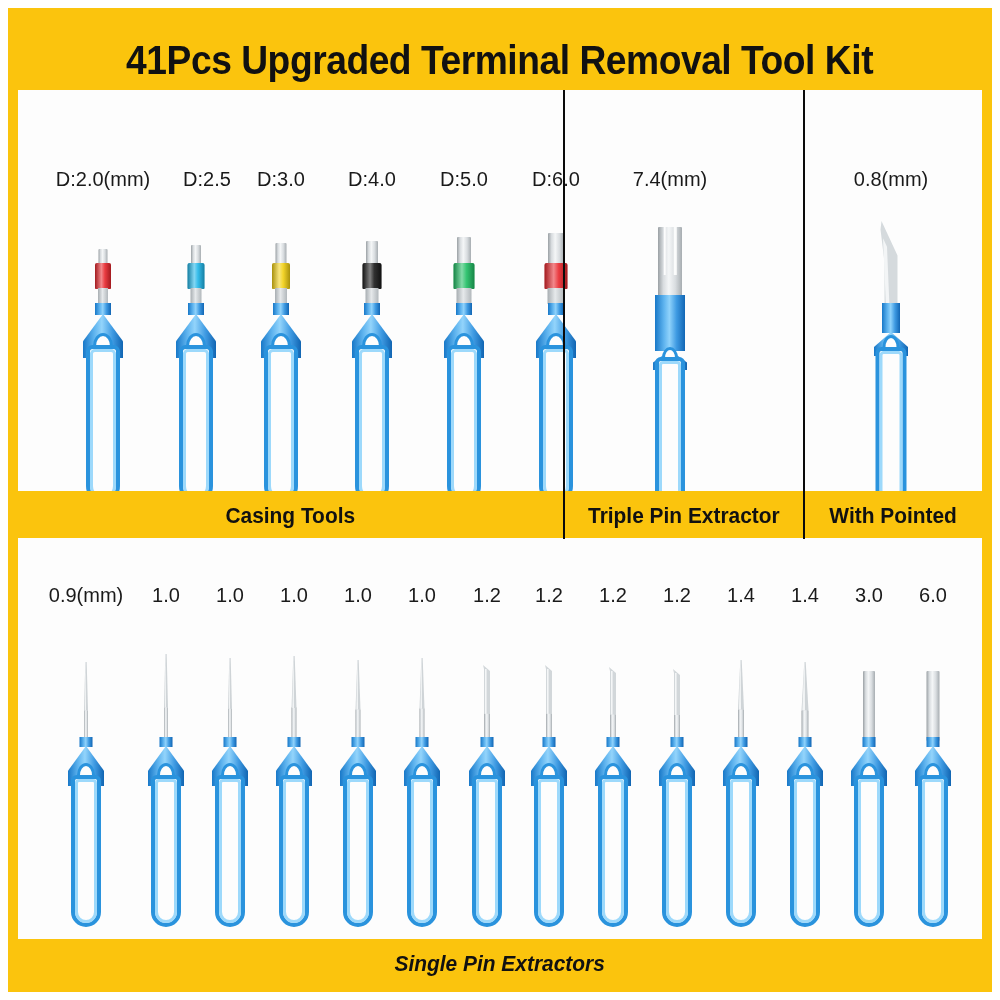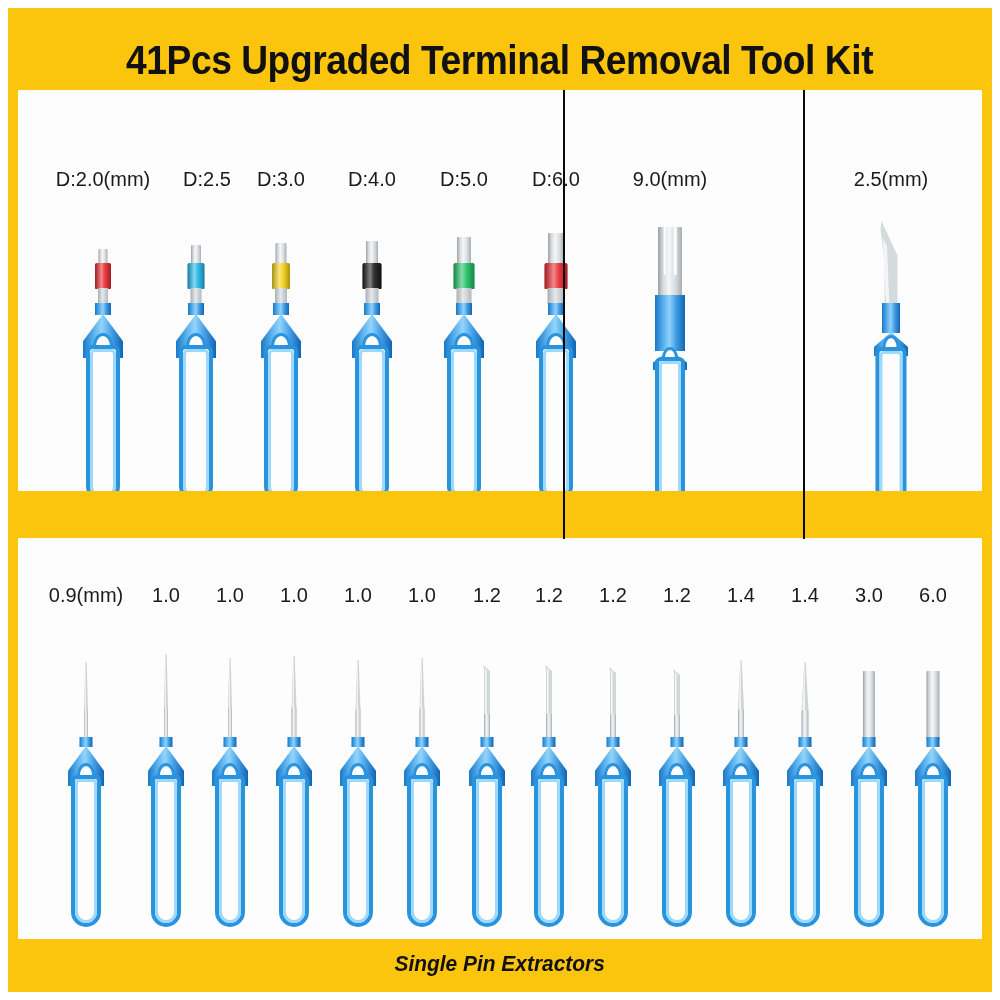--- a/index.html
+++ b/index.html
@@ -264,40 +264,40 @@
               <div class="h-neck" style="width:16px;height:12px;top:0;"></div>
               <div class="h-shoulder" style="width:40px;height:44px;top:11px;"></div>
               <div class="h-eye" style="width:20px;height:26px;top:30px;"></div>
               <div class="h-loop" style="width:34px;height:158px;top:42px;"></div>
               <div class="h-loop-inner" style="width:26px;height:150px;top:46px;"></div>
             </div>
           </div>
         </div>
       </div>
       <div class="tool-col" style="left: 577px; width: 150px;">
-        <div class="tool-label" style="margin-top: 78px;">9.0(mm)</div>
+        <div class="tool-label" style="margin-top: 78px;">7.4(mm)</div>
         <div style="position: relative; margin-top: 12px;">
           <div class="tool-art" style="width: 46px; height: 300px;">
             <div style="position: absolute; left: 0px; right: 0px; top: 0px; height: 96px;">
               <div class="shaft" style="width:24px;height:72px;bottom:0;"></div>
               <div style="position:absolute;left:calc(50% - 5.28px);bottom:24.48px;width:2.5px;height:47.52px;background:#fbfcfc;transform:translateX(-50%);"></div>
               <div style="position:absolute;left:calc(50% + 5.28px);bottom:24.48px;width:2.5px;height:47.52px;background:#fbfcfc;transform:translateX(-50%);"></div>
             </div>
             <div class="handle" style="width: 34px; height: 208px; top: 92px;">
               <div class="h-neck" style="width:30px;height:56px;top:0;"></div>
               <div class="h-shoulder" style="width:34px;height:20px;top:55px;"></div>
               <div class="h-eye" style="width:16px;height:22px;top:52px;"></div>
               <div class="h-loop" style="width:30px;height:160px;top:62px;"></div>
               <div class="h-loop-inner" style="width:22px;height:152px;top:66px;"></div>
             </div>
           </div>
         </div>
       </div>
       <div class="tool-col" style="left: 798px; width: 150px;">
-        <div class="tool-label" style="margin-top: 78px;">2.5(mm)</div>
+        <div class="tool-label" style="margin-top: 78px;">0.8(mm)</div>
         <div style="position: relative; margin-top: 12px;">
           <div class="tool-art" style="width: 46px; height: 300px;">
             <div style="position: absolute; left: 0px; right: 0px; top: 0px; height: 104px;">
               <svg style="position:absolute;left:50%;transform:translateX(-50%);bottom:0;" width="23" height="86">
                 <polygon points="5,86 18,86 18,34.4 2,0 1,8.6 5,41.28" fill="#d5dadd"></polygon>
                 <polygon points="6.5,86 10,86 7.5,25.8 3.5,17.2" fill="#f3f5f6"></polygon>
               </svg>
             </div>
             <div class="handle" style="width: 34px; height: 200px; top: 100px;">
               <div class="h-neck" style="width:18px;height:30px;top:0;"></div>
@@ -307,20 +307,31 @@
               <div class="h-loop-inner" style="width:23px;height:150px;top:48px;"></div>
             </div>
           </div>
         </div>
       </div>
     </div>
 
   <div class="vdiv" id="vdiv-1"></div>
   <div class="vdiv" id="vdiv-2"></div>
 
+  <div class="caption-band" id="caption-row-1">
+    <div class="caption-cell" style="left:0;width:545px;">
+      <span class="caption-text">Casing Tools</span>
+    </div>
+    <div class="caption-cell" style="left:547px;width:238px;">
+      <span class="caption-text">Triple Pin Extractor</span>
+    </div>
+    <div class="caption-cell" style="left:787px;width:177px;">
+      <span class="caption-text">With Pointed</span>
+    </div>
+  </div>
 
   <div class="panel" id="panel-bottom">
       <div class="tool-col" style="left: 29px; width: 78px;">
         <div class="tool-label" style="margin-top: 46px;">0.9(mm)</div>
         <div style="position: relative; margin-top: 20px;">
           <div class="tool-art" style="width: 44px; height: 290px;">
             <div style="position: absolute; left: 0px; right: 0px; top: 0px; height: 114px;">
               <div class="shaft" style="width:4px;height:31.200000000000003px;bottom:0;"></div>
               <svg style="position:absolute;left:50%;transform:translateX(-50%);bottom:30.200000000000003px;" width="8" height="48.36">
                 <polygon points="2,48.36 6,48.36 4.7,0 3.3,0" fill="#cfd4d7"></polygon>

